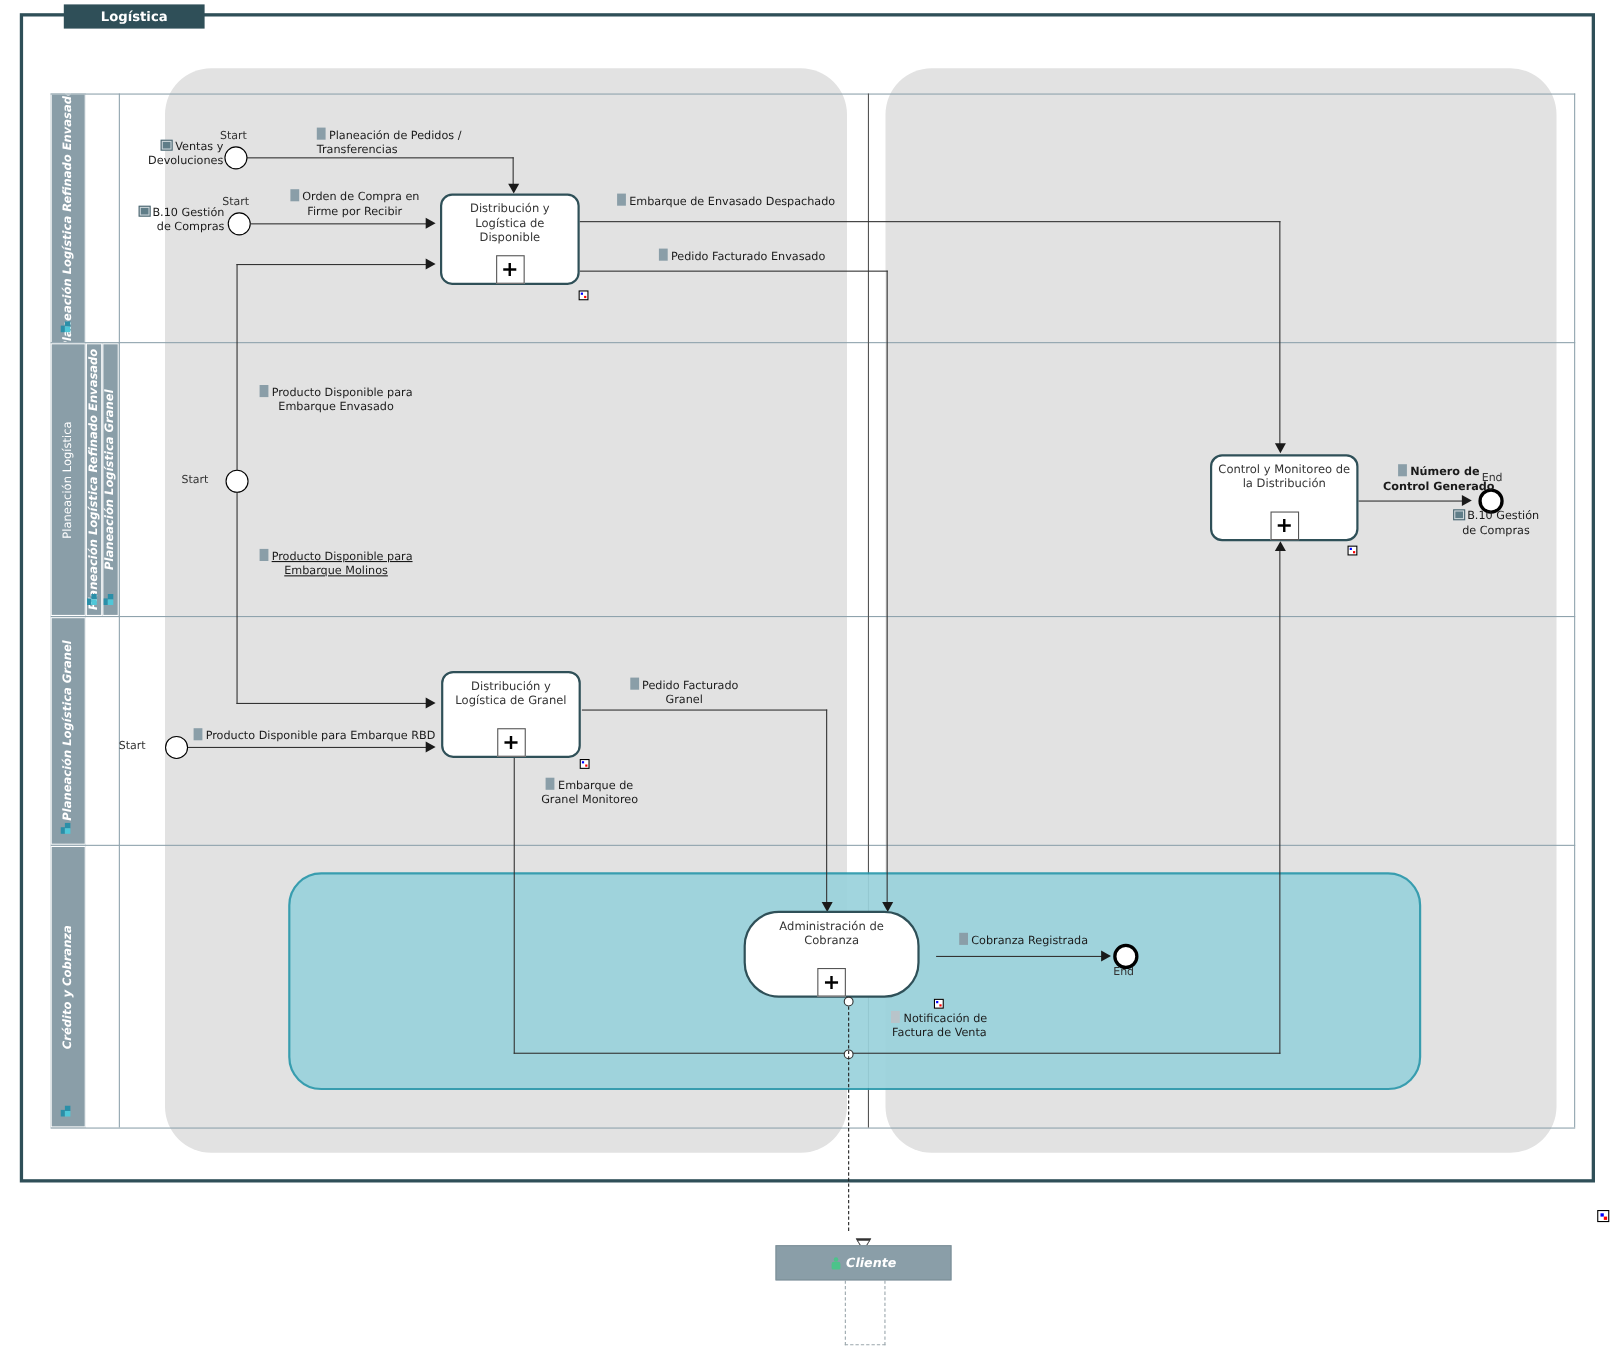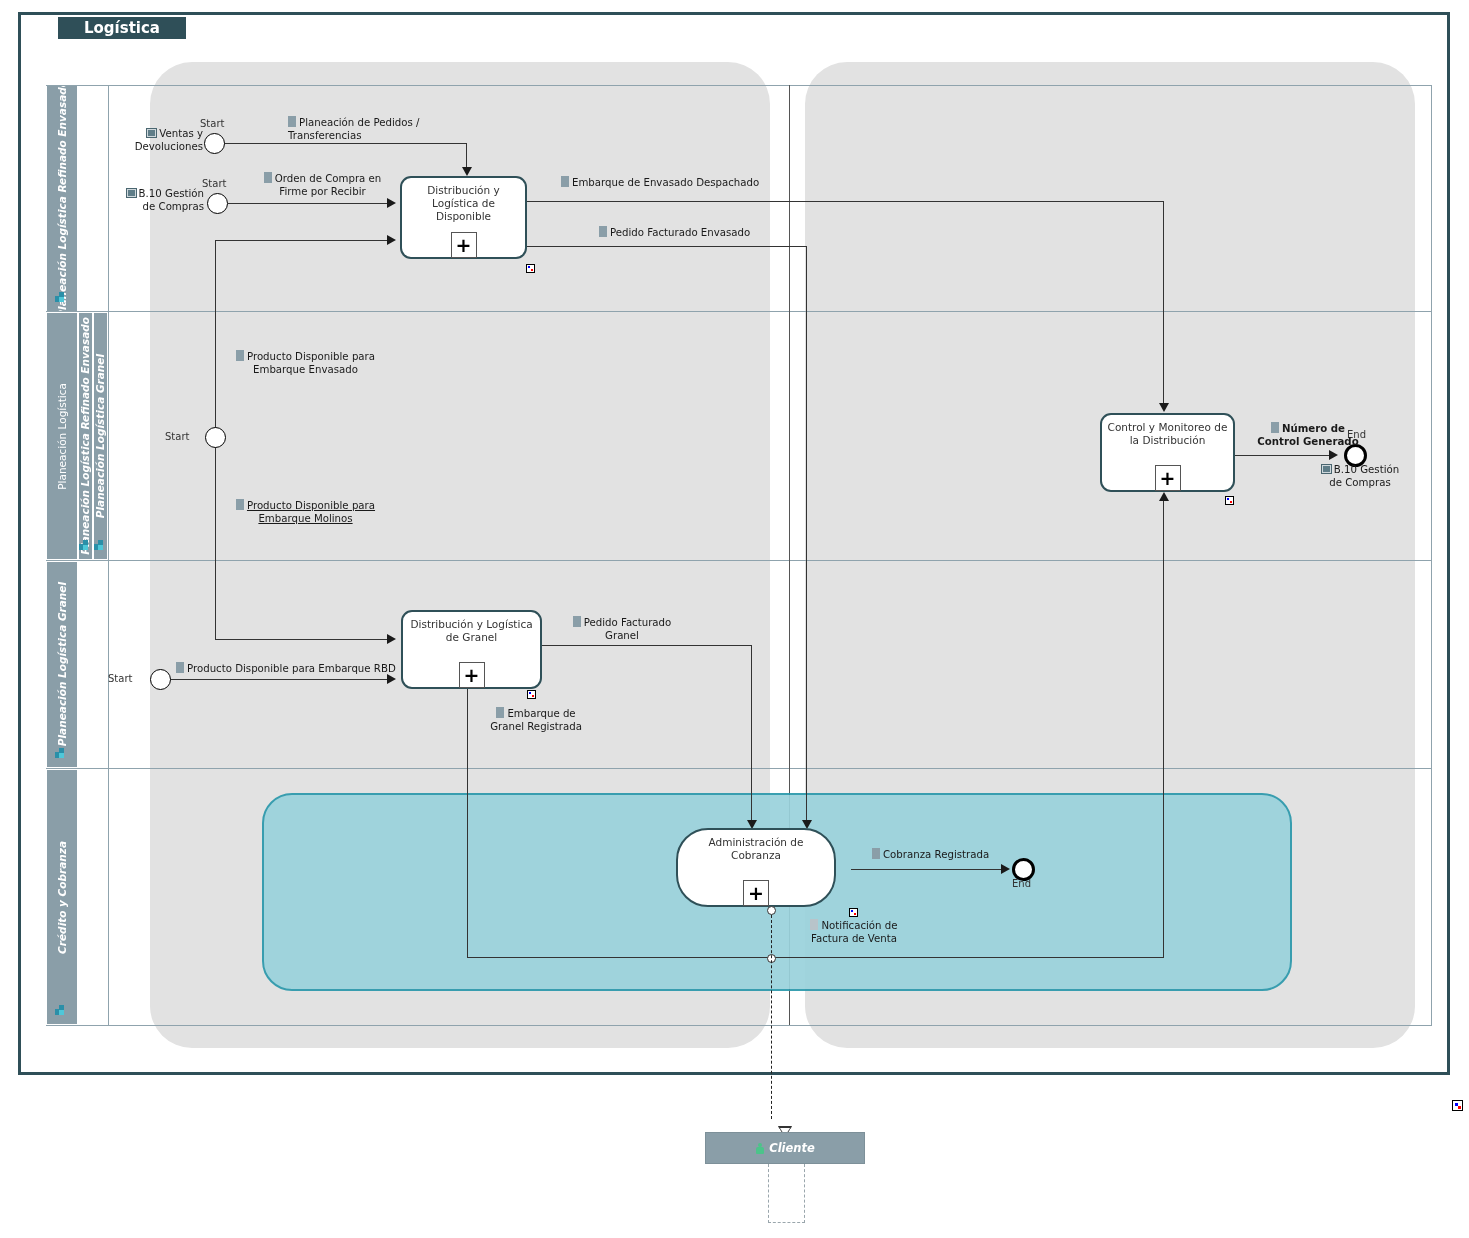--- a/index.html
+++ b/index.html
@@ -5,22 +5,22 @@
   html,body{margin:0;padding:0;background:#ffffff;}
   body{width:1469px;height:1238px;position:relative;
        font-family:"DejaVu Sans","Liberation Sans",sans-serif;
        -webkit-font-smoothing:antialiased;}
   #canvas{position:absolute;left:0;top:0;width:1469px;height:1238px;overflow:hidden;}
 
   
   .pool-frame{position:absolute;left:18px;top:12px;width:1432px;height:1063px;
       border:3px solid #2f4f58;background:#ffffff;box-sizing:border-box;}
   .pool-tab{position:absolute;left:58px;top:4px;width:128px;height:22px;
-      background:#2f4f58;color:#ffffff;font-size:15px;font-weight:bold;
-      display:flex;align-items:center;justify-content:center;margin-top:13px;}
+      background:#2f4f58;color:#ffffff;font-size:12px;font-weight:bold;
+      display:flex;align-items:center;justify-content:center;}
 
   
   .phase-title{position:absolute;font-size:13px;font-weight:bold;color:#000;
       letter-spacing:0px;white-space:nowrap;}
 
   
   .phase-box{position:absolute;background:#e2e2e2;border-radius:42px;}
 
   
   .lane-head{position:absolute;background:#8a9ea8;border:1px solid #ffffff;
@@ -257,21 +257,21 @@
 
   <div class="task" style="left:1100px;top:413px;width:135px;height:79px;">
     <div class="tlabel">Control y Monitoreo de la Distribución</div>
     <div class="plusbox">+</div>
   </div>
   <div class="task-marker" style="left:1225px;top:496px;">
       <i></i>
       <b></b>
     </div>
 
-  <div class="task" style="left:401px;top:610px;width:141px;height:79px;">
+  <div class="task" style="left:401px;top:610px;width:127px;height:79px;">
     <div class="tlabel">Distribución y Logística de Granel</div>
     <div class="plusbox">+</div>
   </div>
   <div class="task-marker" style="left:527px;top:690px;">
       <i></i>
       <b></b>
     </div>
 
   <div class="task" style="left:676px;top:828px;width:160px;height:79px;border-radius:32px;">
     <div class="tlabel">Administración de Cobranza</div>
@@ -342,21 +342,21 @@
 
   <div class="art" style="left:562px;top:616px;width:120px;text-align:center;">
     <span class="doc-ic"></span><span>Pedido Facturado Granel</span>
   </div>
 
   <div class="art" style="left:176px;top:662px;width:230px;">
     <span class="doc-ic"></span><span>Producto Disponible para Embarque RBD</span>
   </div>
 
   <div class="art" style="left:490px;top:707px;width:92px;text-align:center;">
-    <span class="doc-ic"></span><span>Embarque de Granel Registrada</span>
+    <span class="doc-ic"></span><span>Embarque de Granel Monitoreo</span>
   </div>
 
   <div class="art" style="left:872px;top:848px;width:180px;">
     <span class="doc-ic"></span><span>Cobranza Registrada</span>
   </div>
 
   <div class="art" style="left:798px;top:919px;width:112px;text-align:center;">
     <span class="doc-ic pale"></span><span>Notificación de Factura de Venta</span>
   </div>
 

